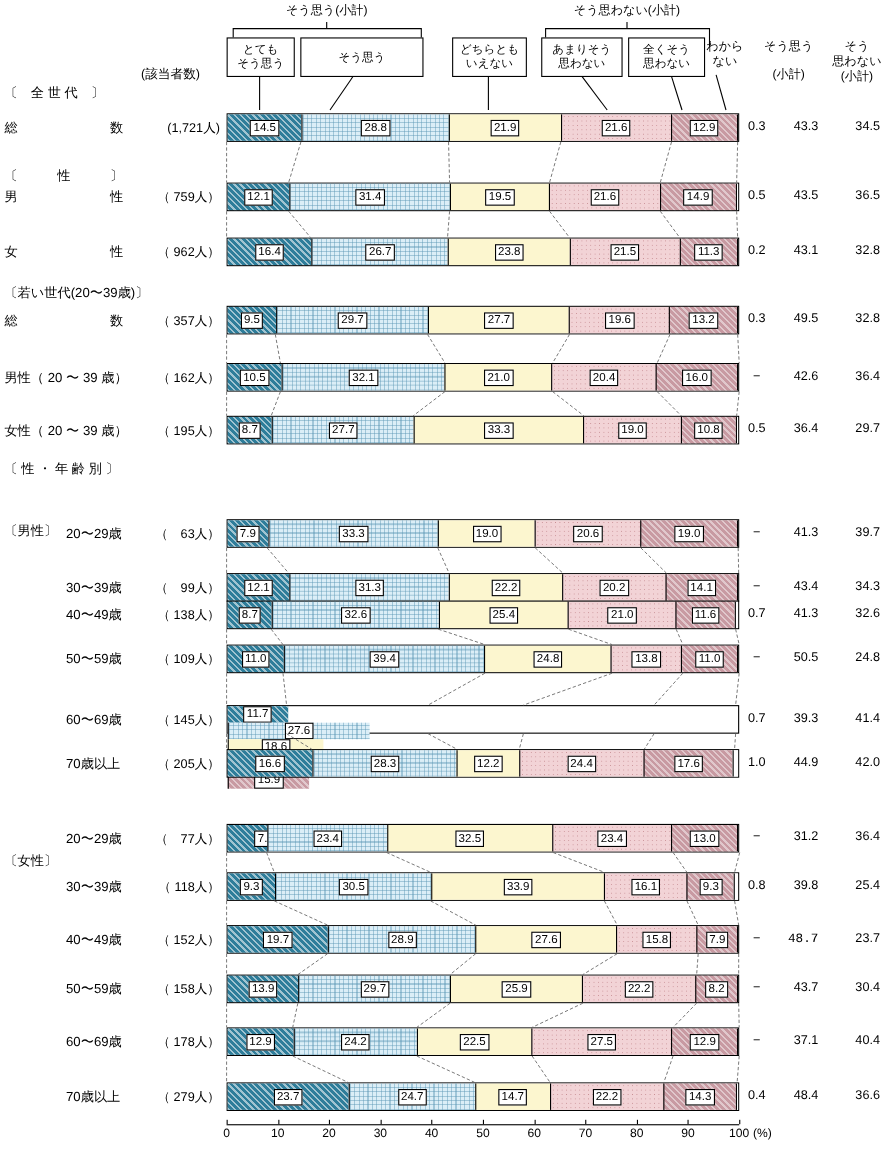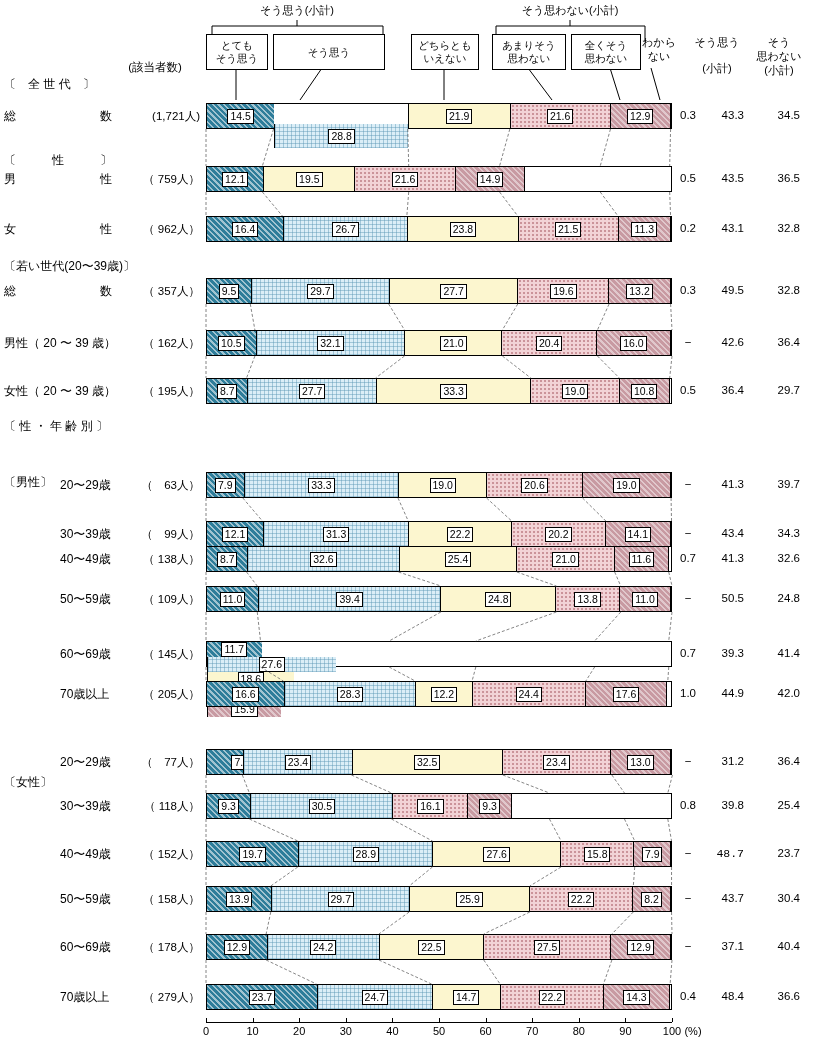--- a/index.html
+++ b/index.html
@@ -107,21 +107,21 @@
 <div class="grouplabel" style="left:4px;top:474px;">〔男性〕</div>
 <div class="grouplabel" style="left:4px;top:774px;">〔女性〕</div>
 
 <div id="chart-root">
     <div class="rowlabel" style="left: 4px; top: 108px;">総　　　　　　　数</div>
     <div class="nlabel" style="left: 112px; width: 88px; top: 109px;">(1,721人)</div>
     <div class="bar" style="left: 206px; top: 103px; width: 466px;">
       <div class="seg s0" style="width: 67.57px;">
         <span class="vallabel">14.5</span>
       </div>
-      <div class="seg s1" style="width: 134.208px; margin-top: 20px;">
+      <div class="seg s1" style="width: 134.208px;">
         <span class="vallabel">28.8</span>
       </div>
       <div class="seg s2" style="width: 102.054px;">
         <span class="vallabel">21.9</span>
       </div>
       <div class="seg s3" style="width: 100.656px;">
         <span class="vallabel">21.6</span>
       </div>
       <div class="seg s4" style="width: 60.114px;">
         <span class="vallabel">12.9</span>
@@ -130,20 +130,23 @@
     </div>
     <div class="rnum" style="left: 672px; width: 32px; top: 109px; text-align: center;">0.3</div>
     <div class="rnum" style="left: 700px; width: 44px; top: 109px;">43.3</div>
     <div class="rnum" style="left: 756px; width: 44px; top: 109px;">34.5</div>
     <div class="rowlabel" style="left: 4px; top: 171px;">男　　　　　　　性</div>
     <div class="nlabel" style="left: 112px; width: 88px; top: 172px;">（ 759人）</div>
     <div class="bar" style="left: 206px; top: 166px; width: 466px;">
       <div class="seg s0" style="width: 56.386px;">
         <span class="vallabel">12.1</span>
       </div>
+      <div class="seg s1" style="width: 146.324px;">
+        <span class="vallabel">31.4</span>
+      </div>
       <div class="seg s2" style="width: 90.87px;">
         <span class="vallabel">19.5</span>
       </div>
       <div class="seg s3" style="width: 100.656px;">
         <span class="vallabel">21.6</span>
       </div>
       <div class="seg s4" style="width: 69.434px;">
         <span class="vallabel">14.9</span>
       </div>
       <div class="seg s5" style="width: 2.33px;"></div>
@@ -405,20 +408,23 @@
     <div class="rnum" style="left: 700px; width: 44px; top: 755px;">31.2</div>
     <div class="rnum" style="left: 756px; width: 44px; top: 755px;">36.4</div>
     <div class="rowlabel" style="left: 60px; top: 798px;">30〜39歳</div>
     <div class="nlabel" style="left: 112px; width: 88px; top: 799px;">（ 118人）</div>
     <div class="bar" style="left: 206px; top: 793px; width: 466px;">
       <div class="seg s0" style="width: 43.338px;">
         <span class="vallabel">9.3</span>
       </div>
       <div class="seg s1" style="width: 142.13px;">
         <span class="vallabel">30.5</span>
+      </div>
+      <div class="seg s2" style="width: 157.974px;">
+        <span class="vallabel">33.9</span>
       </div>
       <div class="seg s3" style="width: 75.026px;">
         <span class="vallabel">16.1</span>
       </div>
       <div class="seg s4" style="width: 43.338px;">
         <span class="vallabel">9.3</span>
       </div>
       <div class="seg s5" style="width: 3.728px;"></div>
     </div>
     <div class="rnum" style="left: 672px; width: 32px; top: 799px; text-align: center;">0.8</div>

